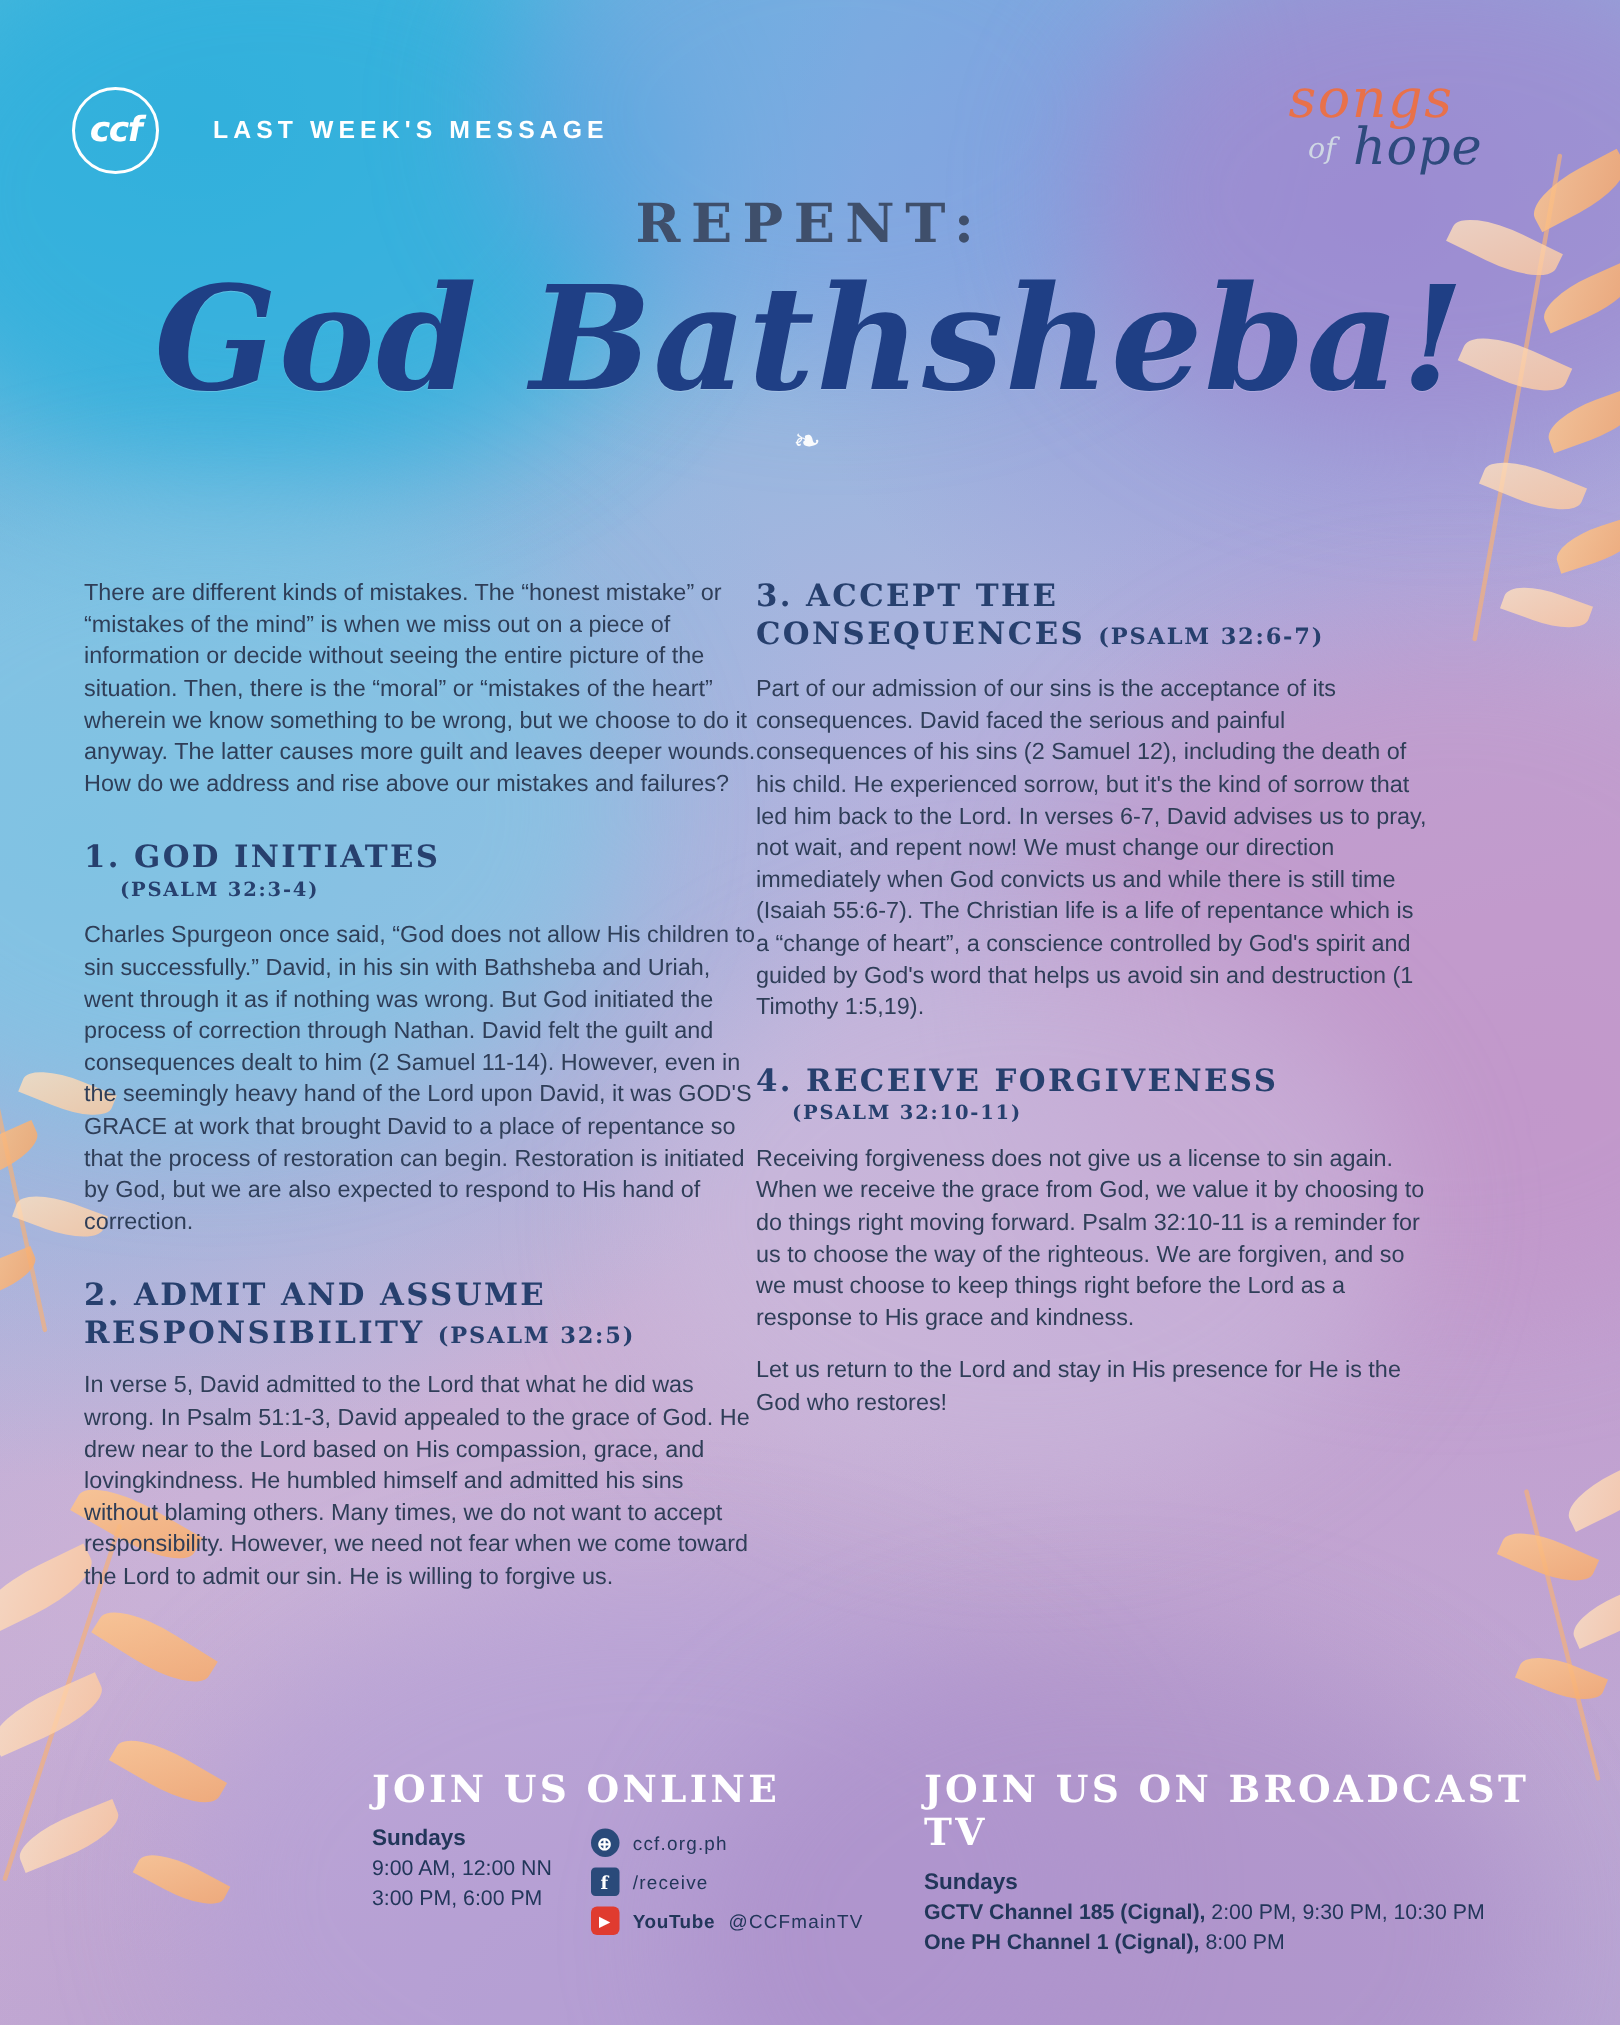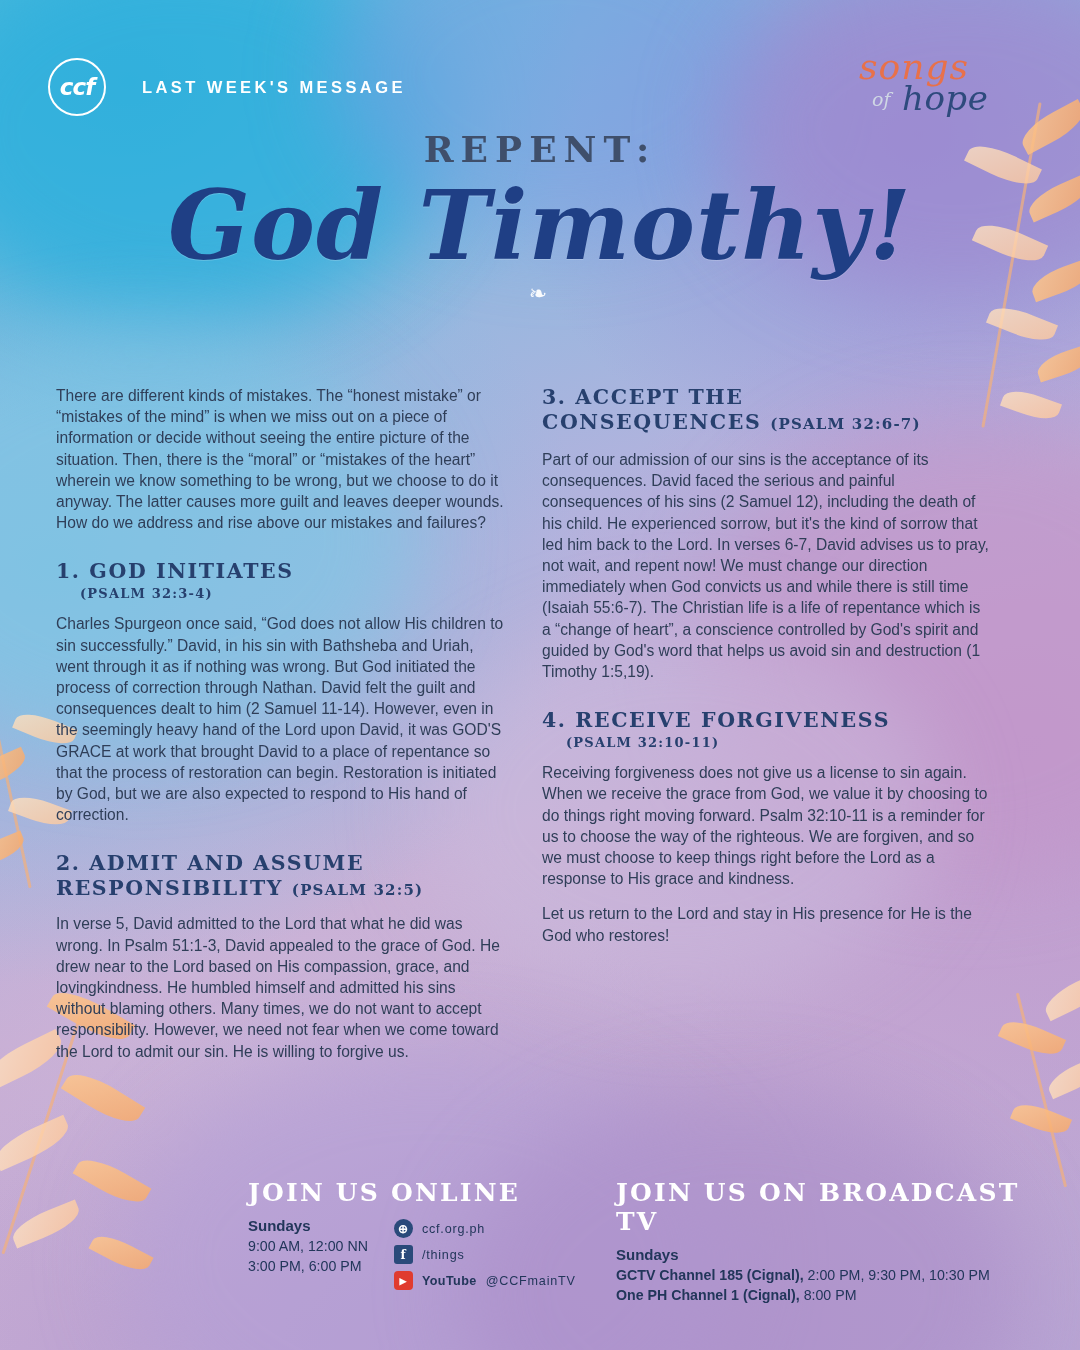--- a/index.html
+++ b/index.html
@@ -144,21 +144,20 @@
     opacity: 0.95;
   }
 
   
   .columns {
     position: absolute;
     top: 385px;
     left: 56px;
     width: 968px;
     display: flex;
-    gap: 38px;
   }
   .col { width: 448px; }
 
   p.body-text {
     margin: 0 0 6px 0;
     color: #2f3e58;
     font-size: 15.6px;
     line-height: 1.36;
   }
   p.body-text + p.body-text { margin-top: 14px; }
@@ -322,21 +321,21 @@
   </div>
 
   <div class="songs-logo">
     <div class="songs-word">songs</div>
     <div class="songs-of">of</div>
     <div class="songs-hope">hope</div>
   </div>
 
   <div class="title-block">
     <div class="title-repent">REPENT:</div>
-    <div class="title-script">God Timothy!</div>
+    <div class="title-script">God Bathsheba!</div>
     <div class="leaf-divider">❧</div>
   </div>
 
   <div class="columns">
 
     <div class="col">
       <p class="body-text">There are different kinds of mistakes. The “honest mistake” or “mistakes of the mind” is when we miss out on a piece of information or decide without seeing the entire picture of the situation. Then, there is the “moral” or “mistakes of the heart” wherein we know something to be wrong, but we choose to do it anyway. The latter causes more guilt and leaves deeper wounds. How do we address and rise above our mistakes and failures?</p>
 
       <h2 class="heading">
         <span>1. GOD INITIATES</span>
@@ -383,21 +382,21 @@
           <div class="footer-line">9:00 AM, 12:00 NN</div>
           <div class="footer-line">3:00 PM, 6:00 PM</div>
         </div>
         <div class="social-list">
           <div class="social-row">
             <span class="s-icon globe">⊕</span>
             <span>ccf.org.ph</span>
           </div>
           <div class="social-row">
             <span class="s-icon fb">f</span>
-            <span>/things</span>
+            <span>/receive</span>
           </div>
           <div class="social-row">
             <span class="s-icon yt">▶</span>
             <span class="yt-label">YouTube</span>
             <span>@CCFmainTV</span>
           </div>
         </div>
       </div>
     </div>
 

